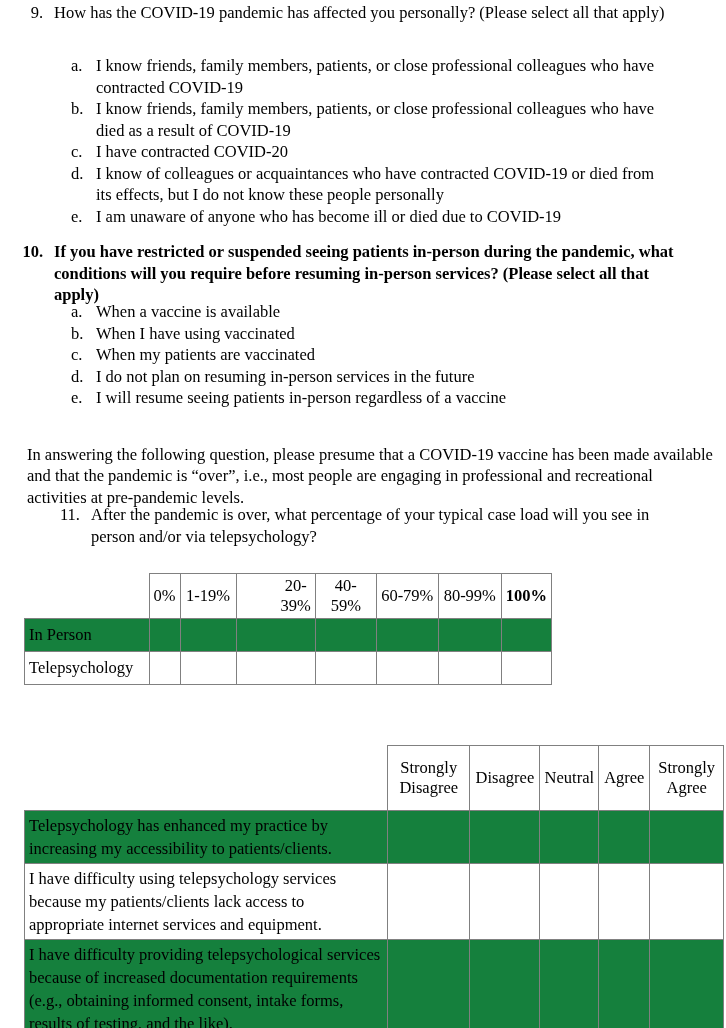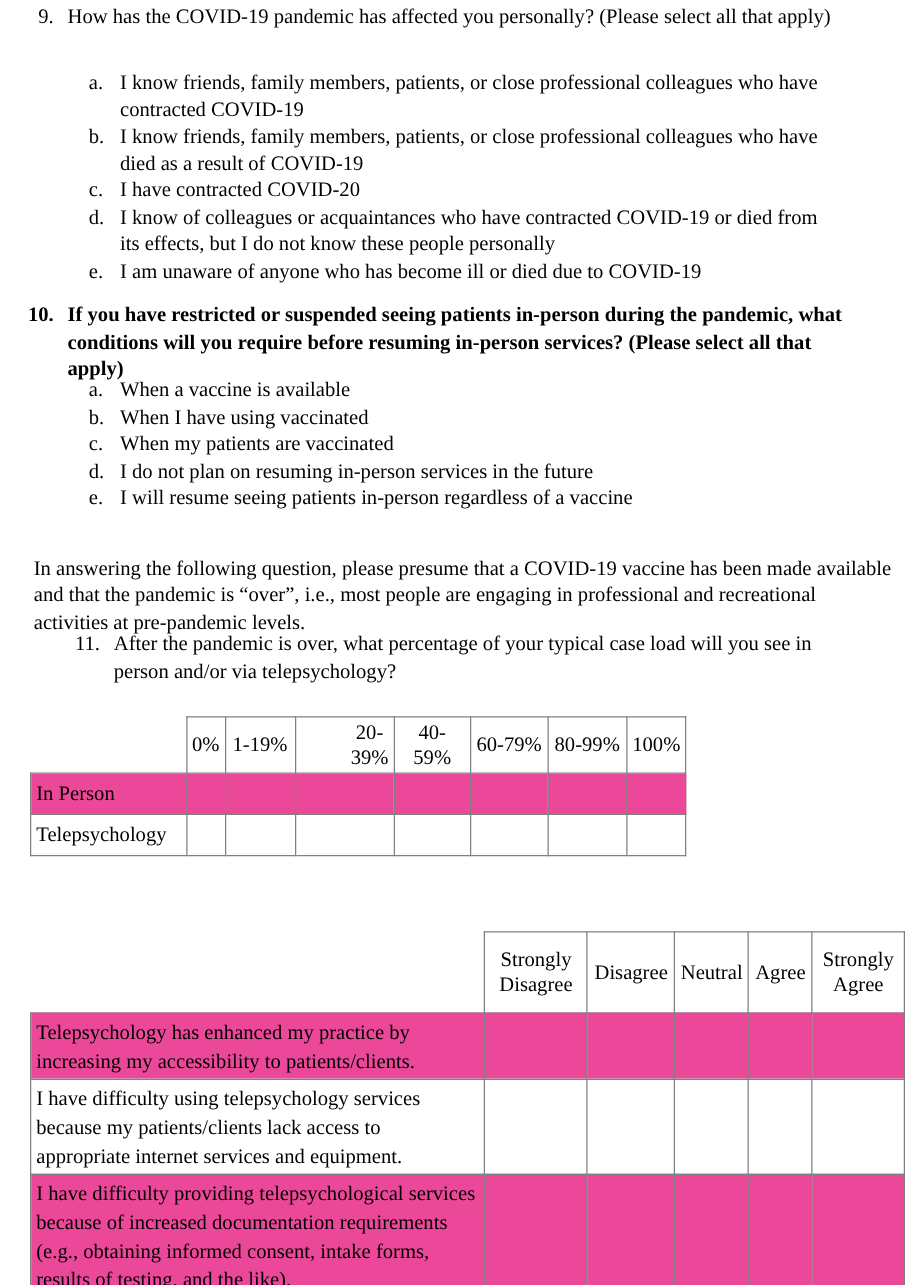--- a/index.html
+++ b/index.html
@@ -101,21 +101,21 @@
     font-size: 16.5px;
     line-height: 20px;
   }
   .cell {
     border: 1px solid #808080;
     background: #ffffff;
     padding: 2px 4px;
     vertical-align: middle;
     box-sizing: border-box;
   }
-  .shaded { background: #ec4899; }
+  .shaded { background: #15803d; }
   .blank-corner {
     border: none;
     background: #ffffff;
   }
   .hdr {
     text-align: center;
     vertical-align: middle;
   }
 
   
@@ -129,21 +129,21 @@
     text-align: left;
     padding-left: 4px;
     white-space: nowrap;
   }
   #table-q11 .c0  { width: 28px; }
   #table-q11 .c1  { width: 56px; }
   #table-q11 .c2  { width: 64px; padding-left: 44px; }
   #table-q11 .c3  { width: 61px; }
   #table-q11 .c4  { width: 62px; }
   #table-q11 .c5  { width: 63px; }
-  #table-q11 .c6  { width: 47px; }
+  #table-q11 .c6  { width: 47px; font-weight: bold; }
   #table-q11 tr.hdr-row td { height: 29px; }
   #table-q11 tr.body-row td { height: 33px; }
 
   
   #table-q12 {
     position: absolute;
     left: 24px;
     top: 745px;
     width: 700px;
   }

